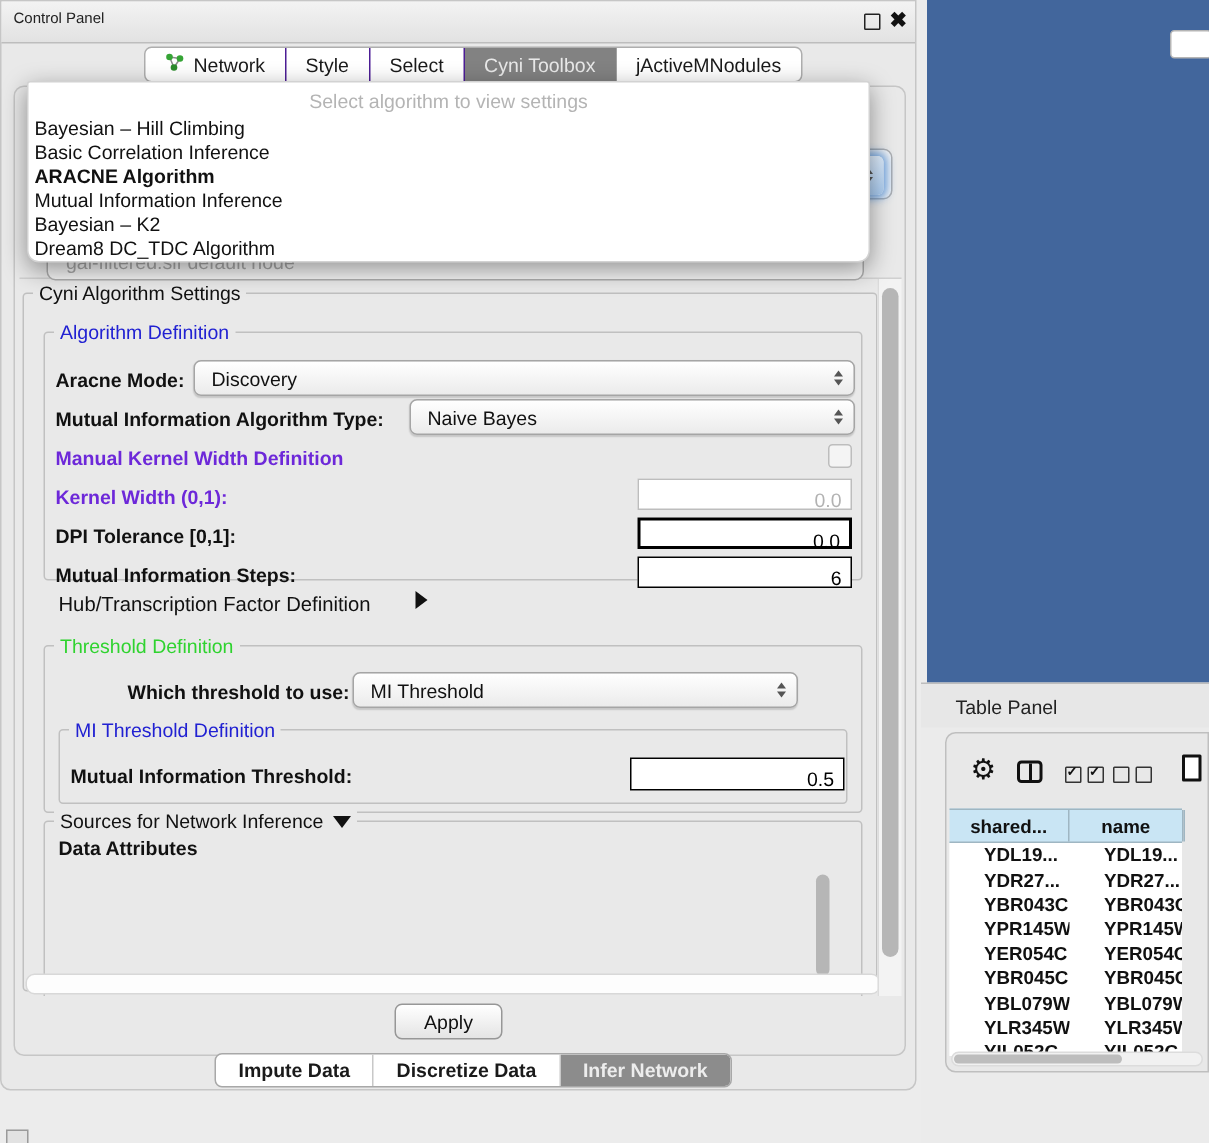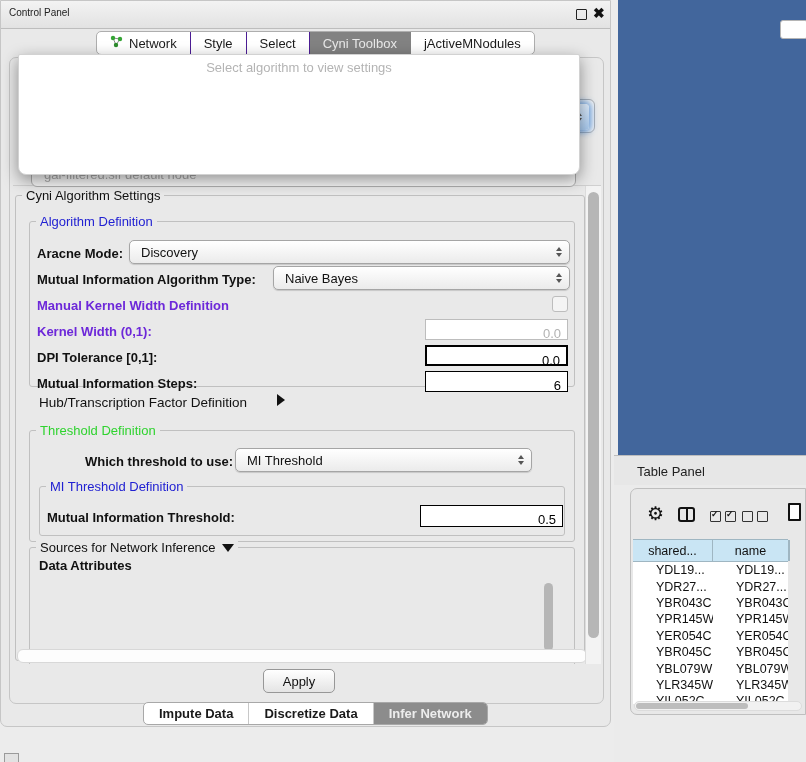--- a/index.html
+++ b/index.html
@@ -209,20 +209,28 @@
         <span>Discretize Data</span>
       </div>
     <div class="btab active">
         <span>Infer Network</span>
       </div>
   </div>
 </div>
 
 <div class="abs popup">
   <div class="popup-header">Select algorithm to view settings</div>
+  <div>
+      <div class="dd-item">Bayesian – Hill Climbing</div>
+      <div class="dd-item">Basic Correlation Inference</div>
+      <div class="dd-item bold">ARACNE Algorithm</div>
+      <div class="dd-item">Mutual Information Inference</div>
+      <div class="dd-item">Bayesian – K2</div>
+      <div class="dd-item">Dream8 DC_TDC Algorithm</div>
+    </div>
 </div>
 
 <div class="abs desktop">
 
   <div class="abs" style="left:162px;top:20px;width:26px;height:17px;background:#fff;border:1px solid #b5b5b5;border-radius:3px;"></div>
 </div>
 
 <div class="abs tp-header">
   <span class="abs tp-title">Table Panel</span>
 </div>
@@ -234,21 +242,21 @@
     <span class="abs" style="left:79px;top:22px;display:flex;gap:4px;">
         <span class="cb checked"></span>
         <span class="cb checked"></span>
       </span>
     <span class="abs" style="left:111px;top:22px;display:flex;gap:4px;">
         <span class="cb"></span>
         <span class="cb"></span>
       </span>
     <span class="abs page-icon" style="left:157px;top:14px;"></span>
 
-    <div class="abs tbl" style="left:2px;top:50px;width:155px;">
+    <div class="abs tbl" style="left:2px;top:50px;width:155px;font-weight:bold;">
       <div class="tbl-head">
           <div>shared...</div>
           <div>name</div>
           <div>A</div>
         </div>
       <div style="height:142px;overflow:hidden;background:#fff;">
           <div class="tbl-row">
             <div>YDL19...</div>
             <div>YDL19...</div>
             <div>13</div>

